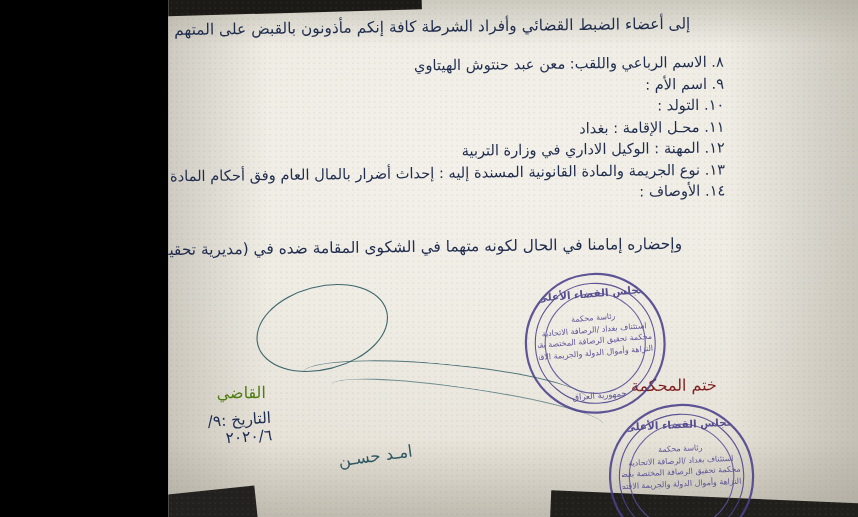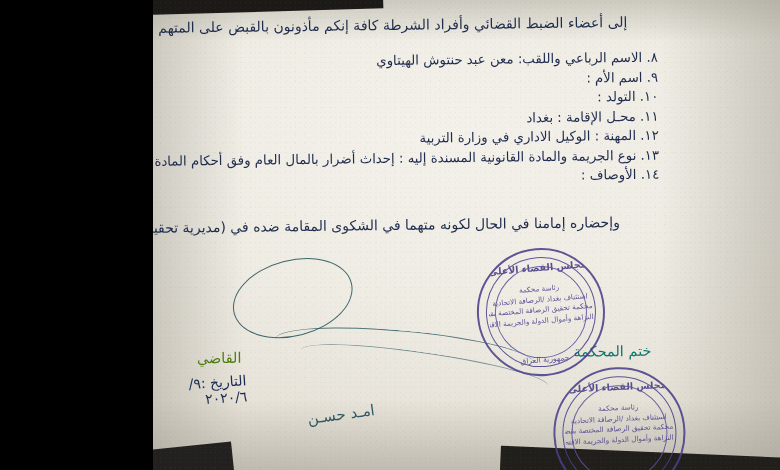--- a/index.html
+++ b/index.html
@@ -126,21 +126,21 @@
     font-size: 14px;
     color: #1e2b4d;
     white-space: nowrap;
   }
 
   .court-seal-label {
     position: absolute;
     top: 345px;
     right: 130px;
     font-size: 14.5px;
-    color: #0f766e;
+    color: #7f1d1d;
   }
   .judge-label {
     position: absolute;
     top: 347px;
     right: 540px;
     font-size: 14.5px;
     color: #4d7c0f;
   }
   .date-label {
     position: absolute;

